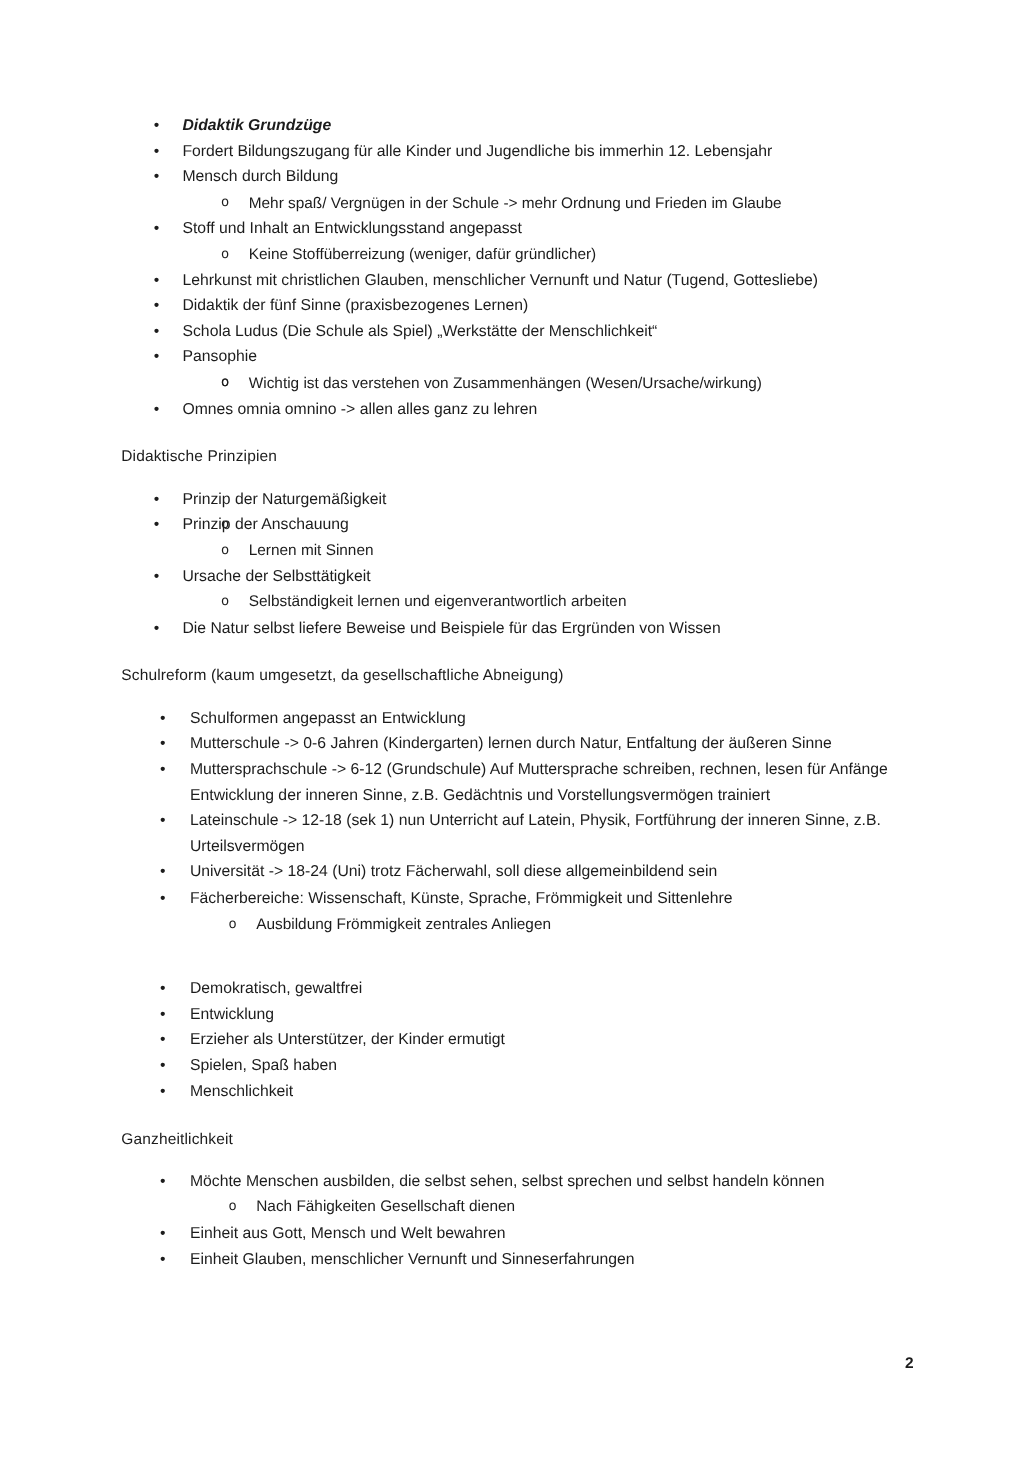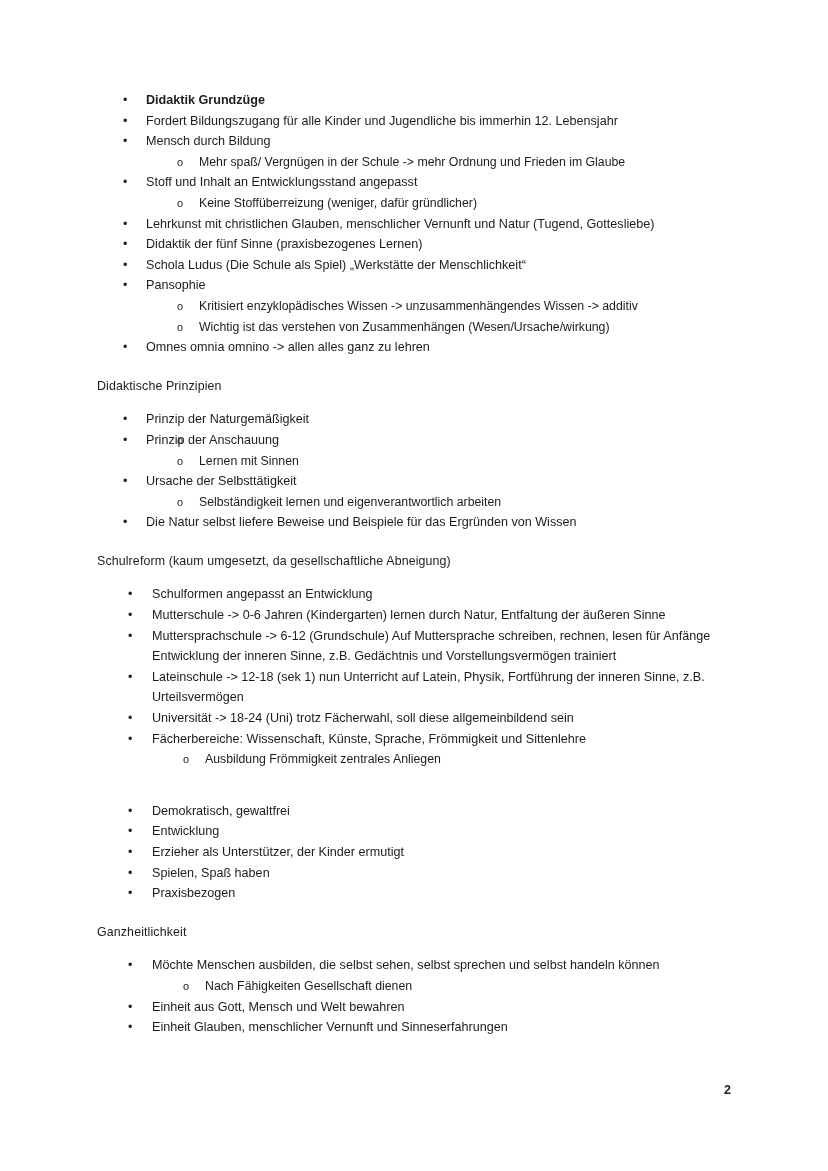--- a/index.html
+++ b/index.html
@@ -91,21 +91,21 @@
     left: 80px;
     top: 0;
     width: 14px;
     font-size: 11px;
     line-height: 20.6px;
   }
   ul.shifted li.b2 > .marker { left: 86px; }
 
   li.b1 > .txt, li.b2 > .txt { display: block; }
 
-  .bold { font-weight: bold; }
+  .bold { font-weight: bold; font-style: italic; }
 
   
   .page-number {
     position: absolute;
     left: 0;
     top: 1082px;
     width: 731px;
     text-align: right;
     font-size: 12.4px;
     font-weight: bold;
@@ -156,21 +156,20 @@
           <li class="b1">
             <span class="marker">•</span>
             <span class="txt">Schola Ludus (Die Schule als Spiel) „Werkstätte der Menschlichkeit“</span>
           </li>
           <li class="b1">
             <span class="marker">•</span>
             <span class="txt">Pansophie</span>
           </li>
           <li class="b2">
             <span class="marker">o</span>
-            <span class="txt">Kritisiert enzyklopädisches Wissen -&gt; unzusammenhängendes Wissen -&gt; additiv</span>
           </li>
           <li class="b2">
             <span class="marker">o</span>
             <span class="txt">Wichtig ist das verstehen von Zusammenhängen (Wesen/Ursache/wirkung)</span>
           </li>
           <li class="b1">
             <span class="marker">•</span>
             <span class="txt">Omnes omnia omnino -&gt; allen alles ganz zu lehren</span>
           </li>
         </ul>
@@ -253,21 +252,21 @@
           <li class="b1">
             <span class="marker">•</span>
             <span class="txt">Erzieher als Unterstützer, der Kinder ermutigt</span>
           </li>
           <li class="b1">
             <span class="marker">•</span>
             <span class="txt">Spielen, Spaß haben</span>
           </li>
           <li class="b1">
             <span class="marker">•</span>
-            <span class="txt">Praxisbezogen</span>
+            <span class="txt">Menschlichkeit</span>
           </li>
         </ul>
         <div class="gap-before-heading"></div>
         <div class="heading">Ganzheitlichkeit</div>
         <div class="gap-after-heading"></div>
         <ul class="lvl1 shifted">
           <li class="b1">
             <span class="marker">•</span>
             <span class="txt">Möchte Menschen ausbilden, die selbst sehen, selbst sprechen und selbst handeln können</span>
           </li>

